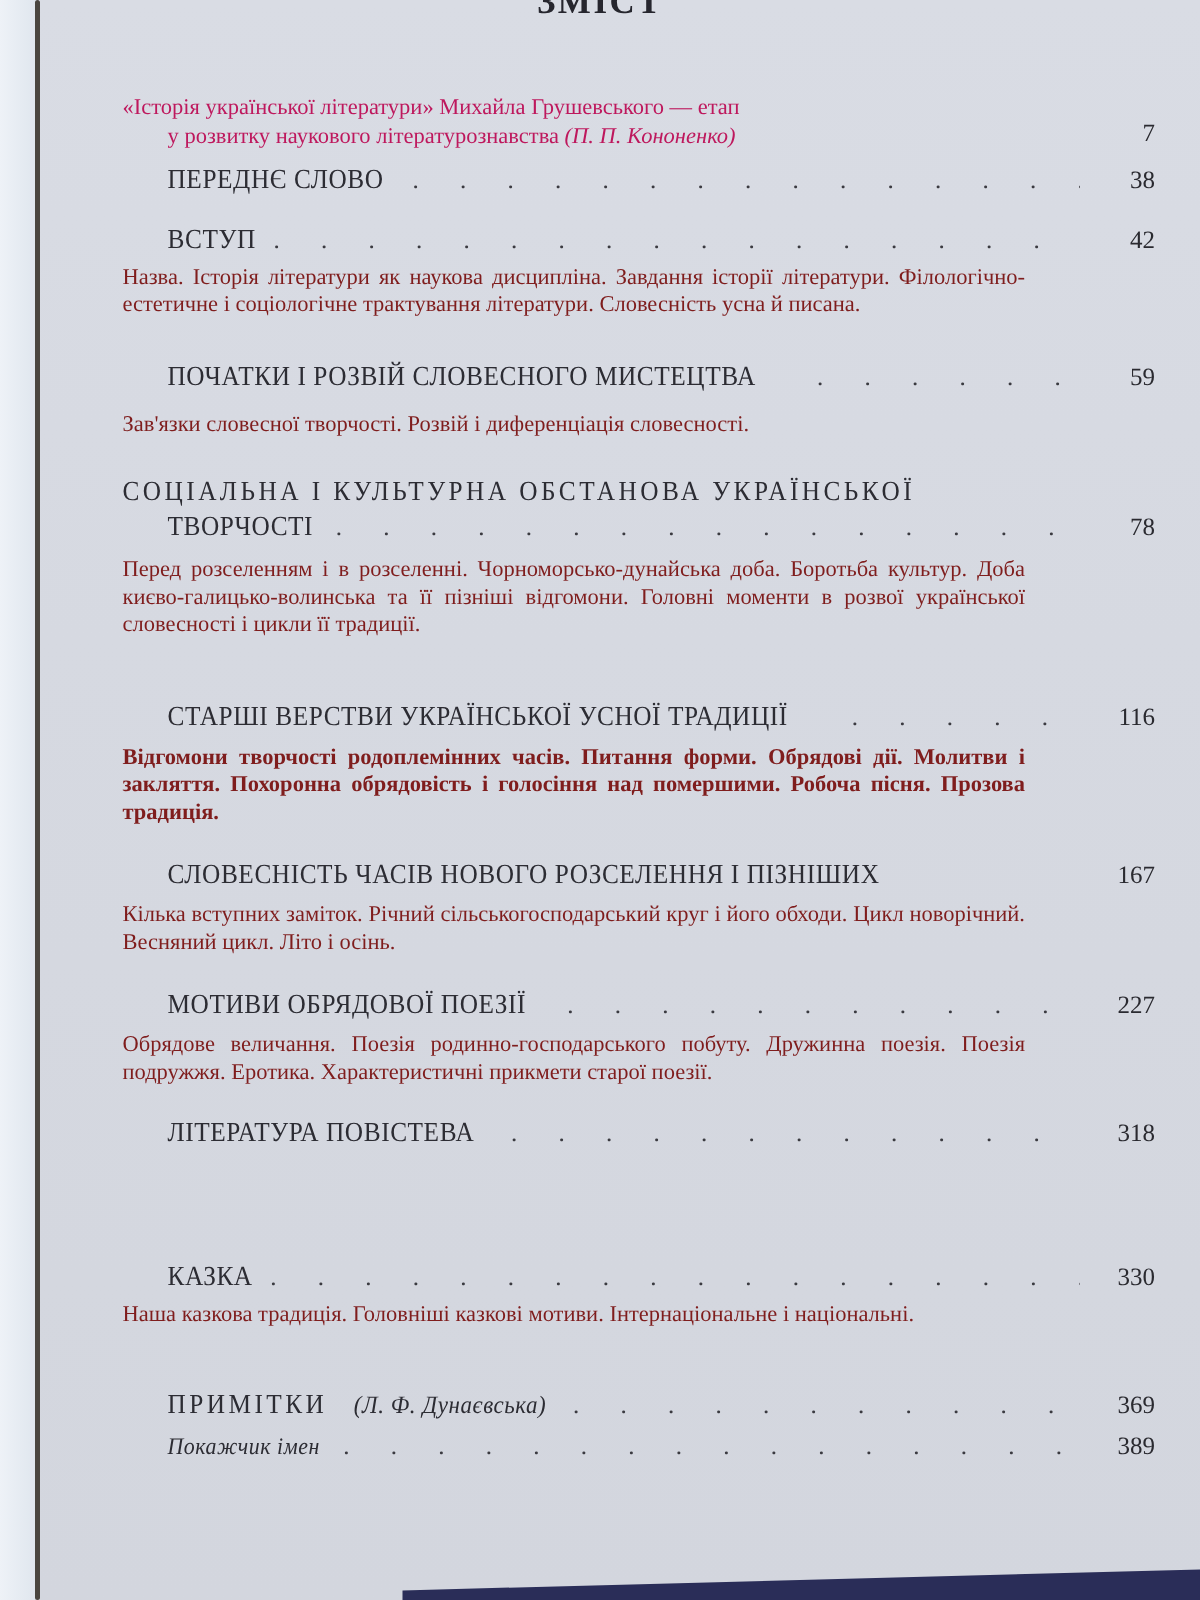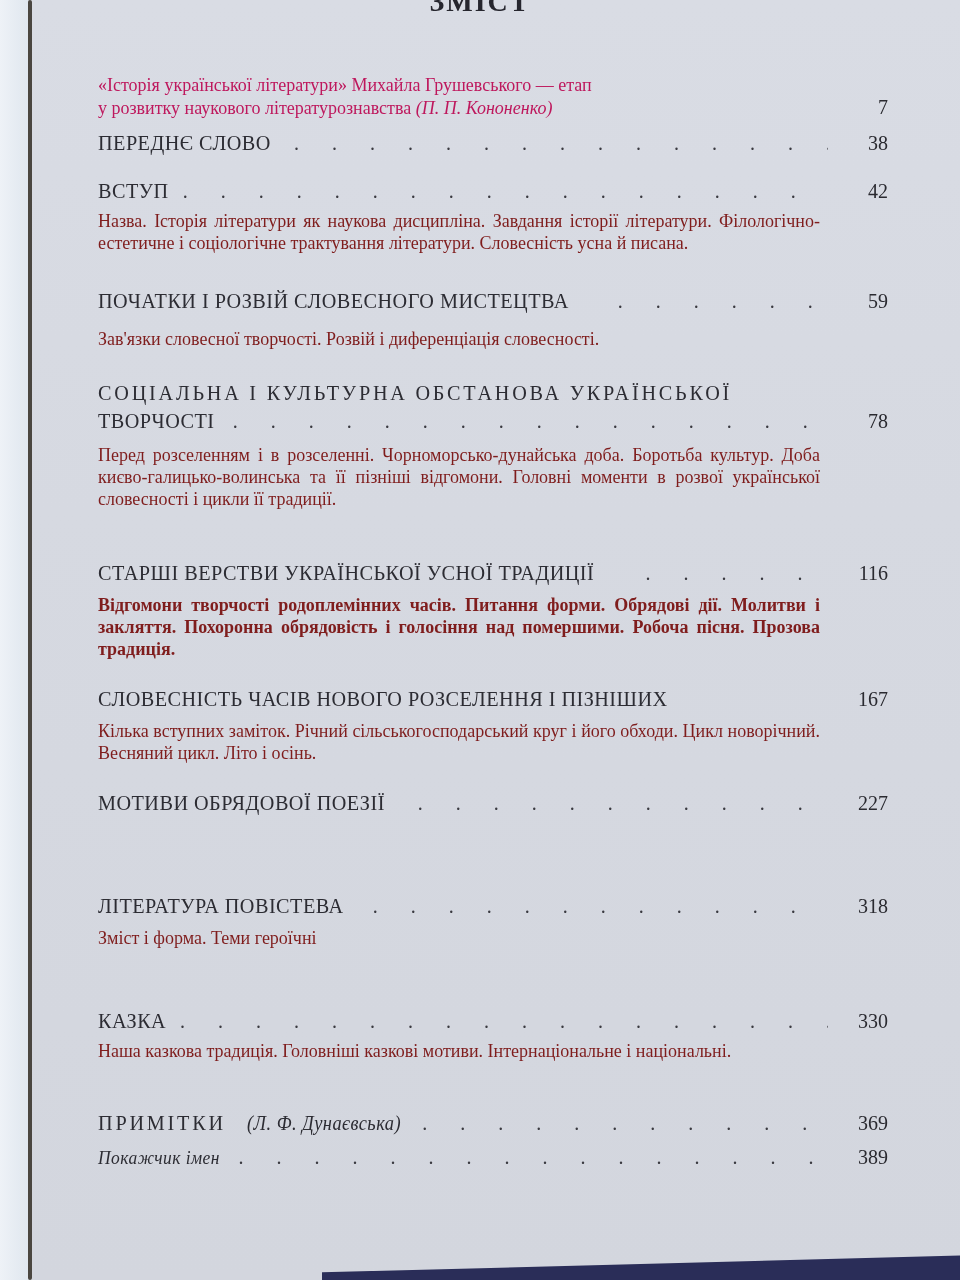--- a/index.html
+++ b/index.html
@@ -58,22 +58,23 @@
       width: 790px;
       top: 62px;
     }
     .entry {
       position: absolute;
       left: 0;
       width: 790px;
     }
     .row {
       display: flex;
-      align-items: center;
+      align-items: flex-end;
       width: 790px;
+      margin-left: 36px;
     }
     .title {
       font-size: 22px;
       letter-spacing: 0.5px;
       color: #2c2c33;
       transform: scaleX(0.92);
       transform-origin: left;
       white-space: nowrap;
     }
     .title.wide { letter-spacing: 3px; }
@@ -188,29 +189,29 @@
     </div>
     <div class="desc" style="margin-top:8px;">Кілька вступних заміток. Річний сільськогосподарський круг і його обходи. Цикл новорічний. Весняний цикл. Літо і осінь.</div>
   </div>
 
   <div class="entry" style="top:728px;">
     <div class="row">
       <span class="title">МОТИВИ ОБРЯДОВОЇ ПОЕЗІЇ</span>
       <span class="leader">. . . . . . . . . . . . . . . . . . . . . . . . . . . . . . . . . . . .</span>
       <span class="pagenum">227</span>
     </div>
+    <div class="desc" style="margin-top:8px;">Обрядове величання. Поезія родинно-господарського побуту. Дружинна поезія. Поезія подружжя. Еротика. Характеристичні прикмети старої поезії.</div>
   </div>
 
   <div class="entry" style="top:831px;">
     <div class="row">
       <span class="title">ЛІТЕРАТУРА ПОВІСТЕВА</span>
       <span class="leader">. . . . . . . . . . . . . . . . . . . . . . . . . . . . . . . . . . . .</span>
       <span class="pagenum">318</span>
     </div>
-    <div class="desc" style="margin-top:8px;">Зміст і форма. Теми героїчні</div>
   </div>
 
   <div class="entry" style="top:946px;">
     <div class="row">
       <span class="title">КАЗКА</span>
       <span class="leader">. . . . . . . . . . . . . . . . . . . . . . . . . . . . . . . . . . . .</span>
       <span class="pagenum">330</span>
     </div>
     <div class="desc" style="margin-top:6px;">Наша казкова традиція. Головніші казкові мотиви. Інтернаціональне і національні.</div>
   </div>

